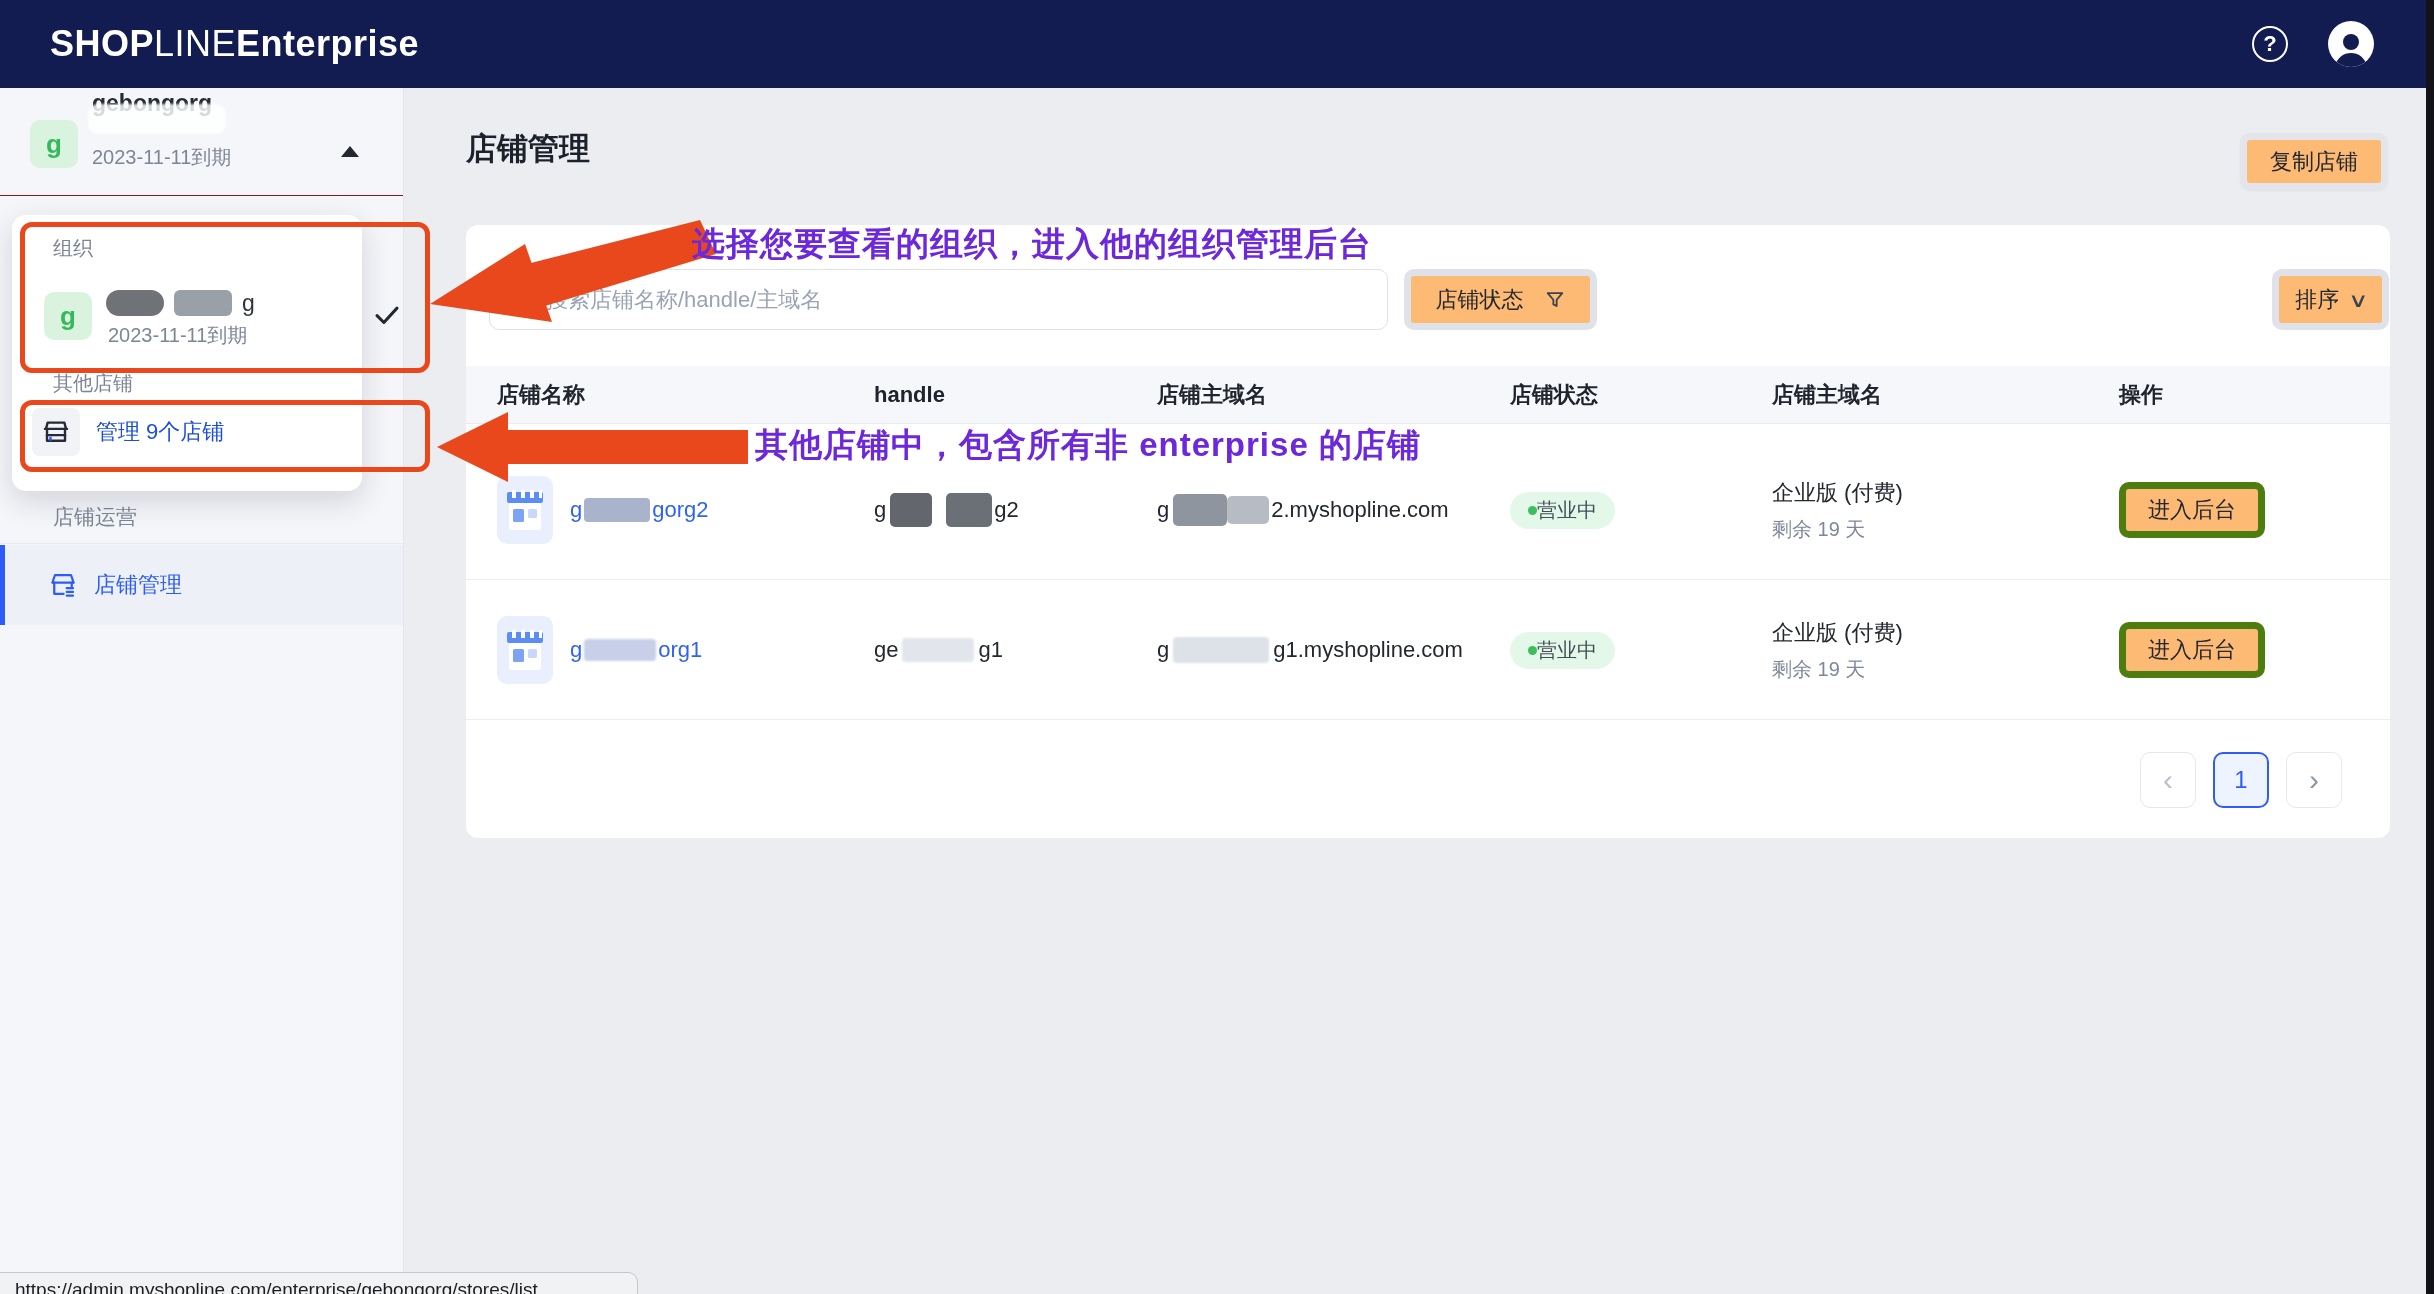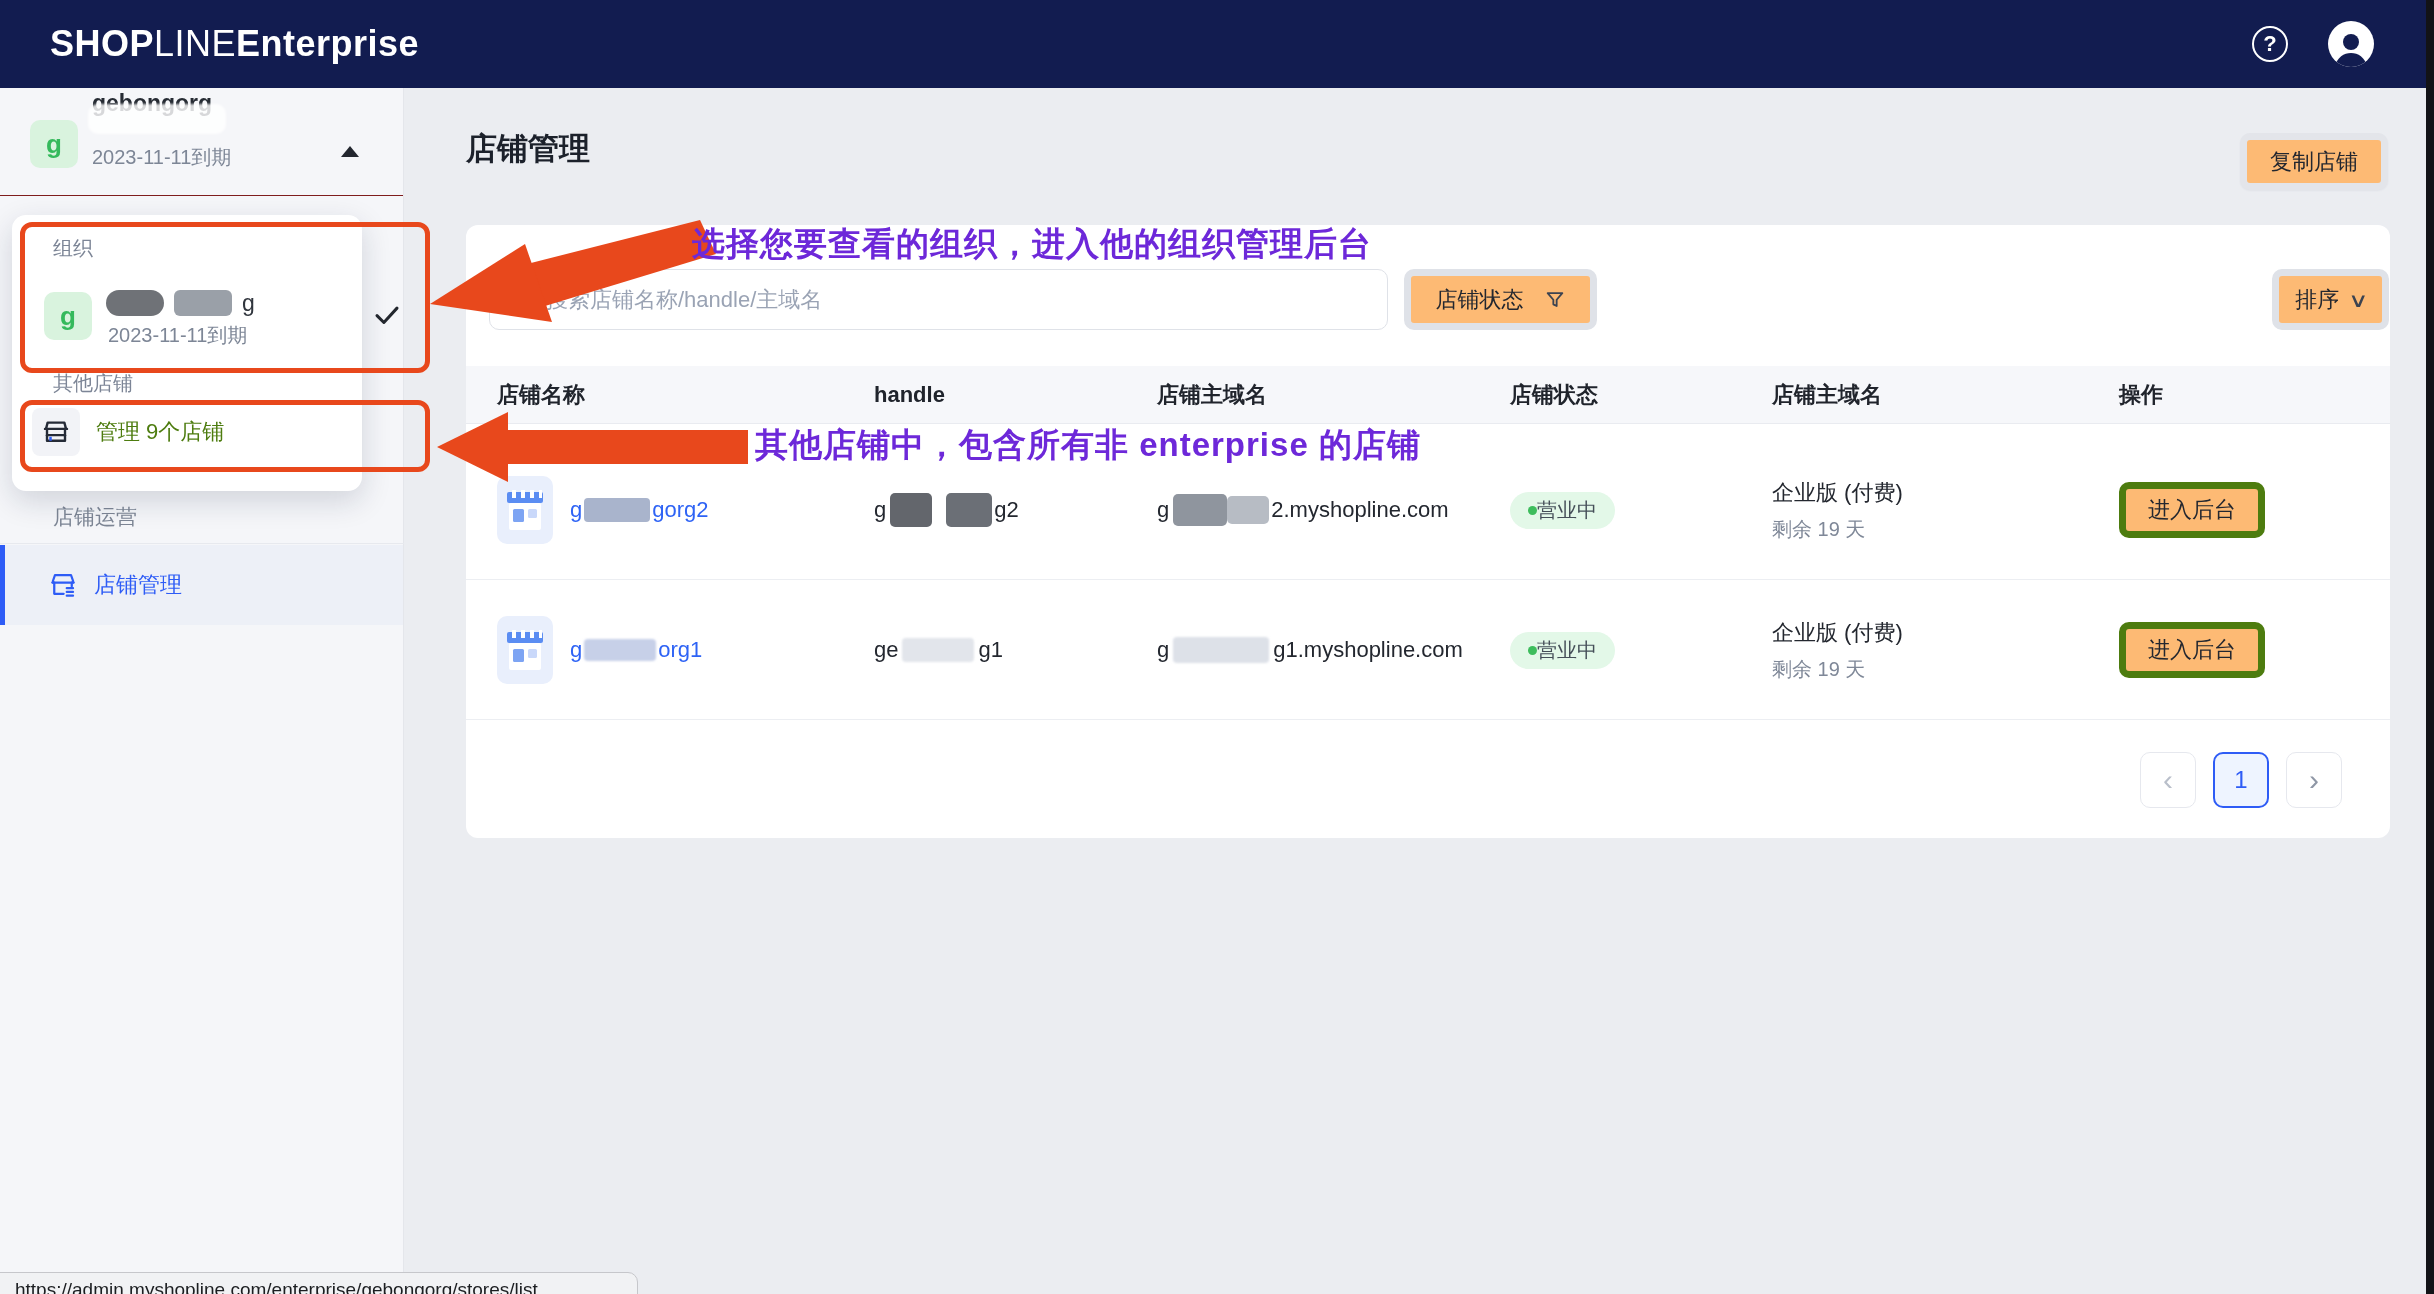--- a/index.html
+++ b/index.html
@@ -46,21 +46,21 @@
   .redact-mid   { display:inline-block; width:58px; height:26px; border-radius:6px; background:#9aa0a8; }
   .dd-name-g { font-size:23px; color:#30353d; }
   .dd-expiry { position:absolute; left:76px; top:52px; font-size:20px; color:#7d8696; }
   .dd-check { position:absolute; right:14px; top:30px; }
   .red-box { position:absolute; border:5px solid #e8481c; border-radius:12px; z-index:5; pointer-events:none; }
   .red-box-1 { left:8px; top:7px; width:410px; height:151px; }
   .red-box-2 { left:8px; top:185px; width:410px; height:72px; }
   .dd-other-label { top:155px; }
   .dd-manage-item { position:absolute; left:20px; top:193px; width:386px; height:48px; display:flex; align-items:center; cursor:pointer; }
   .store-tile { width:48px; height:48px; border-radius:8px; background:#f2f3f7; display:flex; align-items:center; justify-content:center; }
-  .dd-manage-label { margin-left:16px; font-size:22px; color:#4d7c0f; }
+  .dd-manage-label { margin-left:16px; font-size:22px; color:#1d4ed8; }
 
   
   .page-title { position:absolute; left:466px; top:128px; font-size:31px; font-weight:700; color:#1c212b; }
   .btn { background:#fdba74; border:7px solid #4d7c0f; border-radius:10px; font-size:22px; color:#23272f; display:flex; align-items:center; justify-content:center; cursor:pointer;text-align:center; }
   .copy-store-btn { position:absolute; left:2240px; top:133px; width:148px; height:57px; border-color:#e3e5ea; box-shadow:0 1px 2px rgba(30,40,70,.05); }
 
   .card { position:absolute; left:466px; top:225px; width:1924px; height:613px; background:#fff; border-radius:12px; }
 
   .search-box { position:absolute; left:23px; top:44px; width:899px; height:61px; border:1px solid #dfe2e8; border-radius:10px; display:flex; align-items:center; }
   .search-box svg { margin-left:20px; flex:0 0 auto; }

